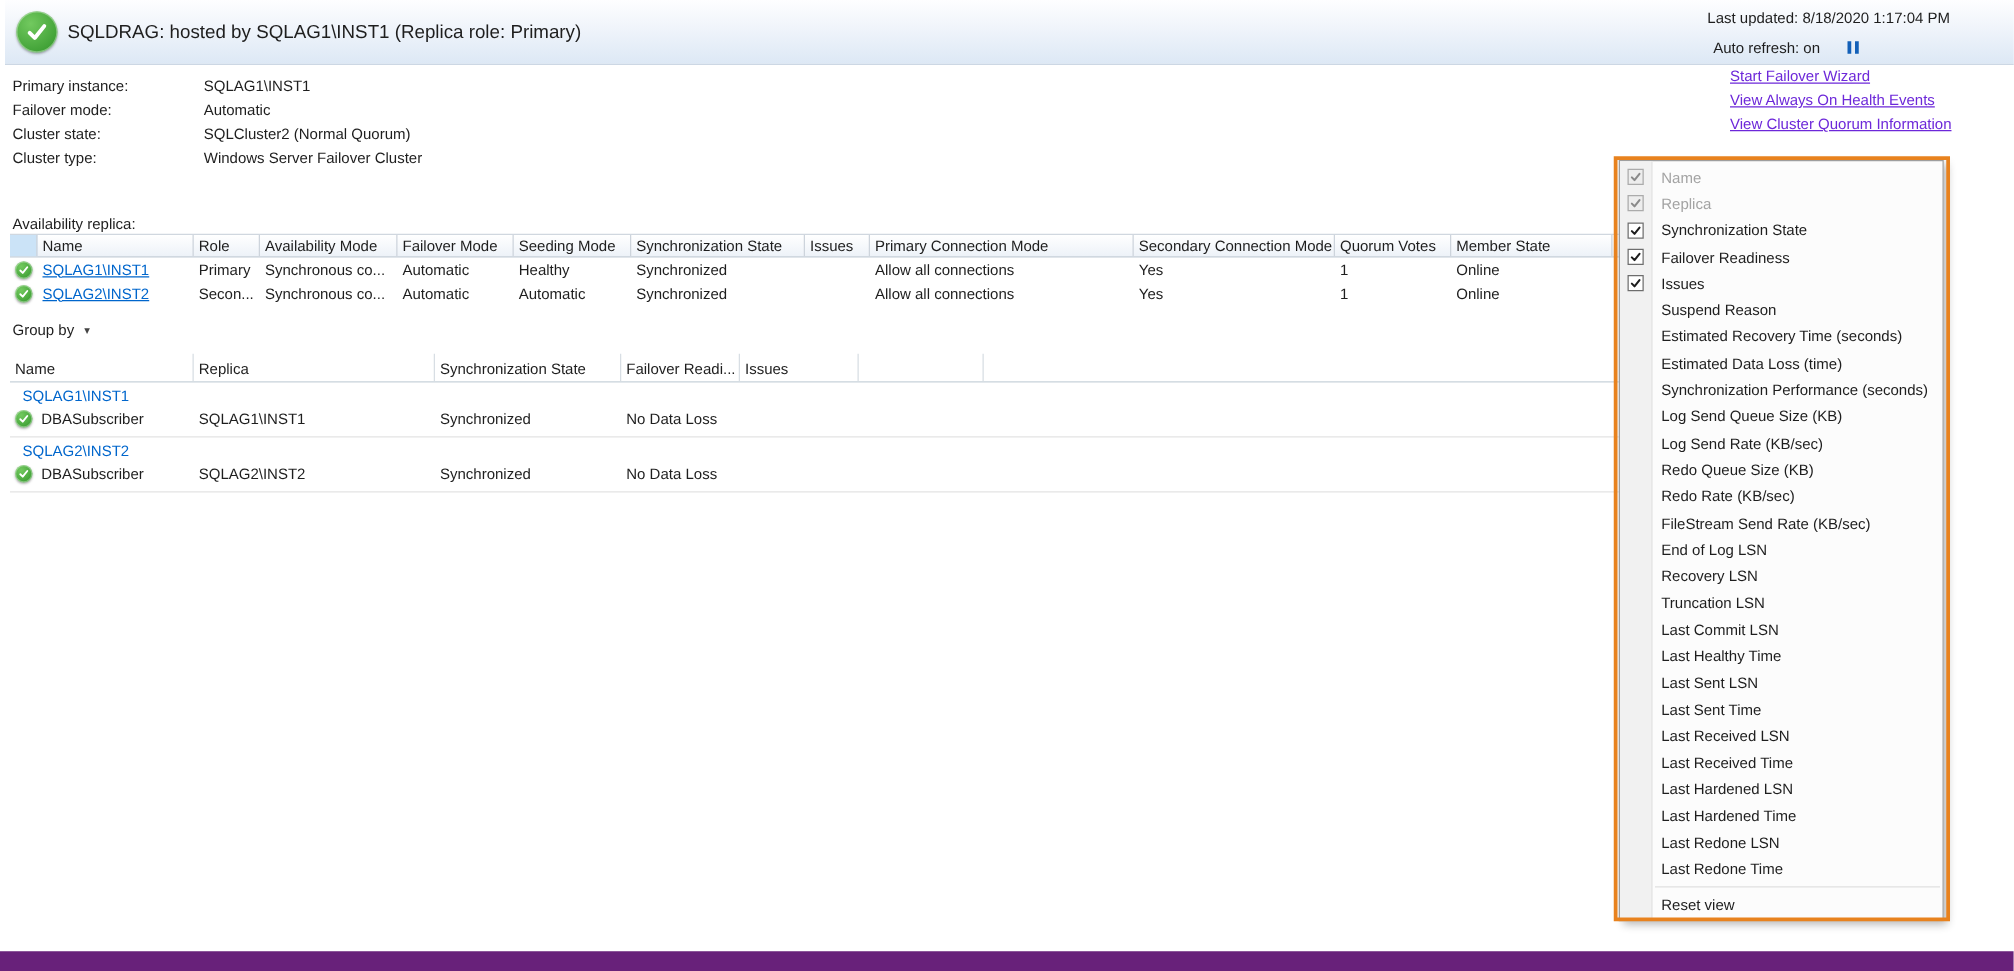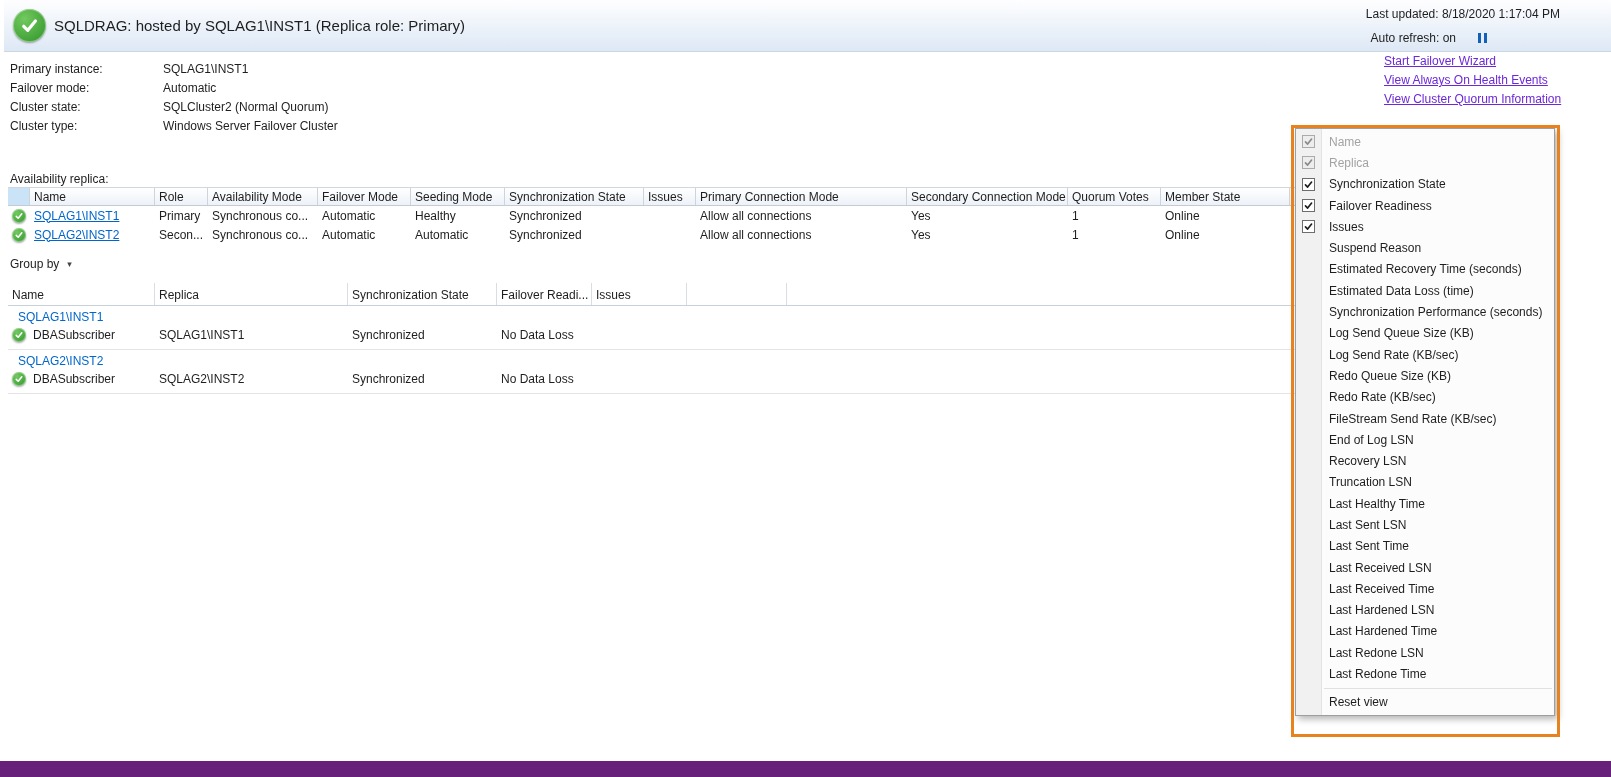--- a/index.html
+++ b/index.html
@@ -358,20 +358,24 @@
         <div class="mi">
           <span class="cbw"></span>
           <span class="milab">Recovery LSN</span>
         </div>
         <div class="mi">
           <span class="cbw"></span>
           <span class="milab">Truncation LSN</span>
         </div>
         <div class="mi">
           <span class="cbw"></span>
+          <span class="milab">Last Commit LSN</span>
+        </div>
+        <div class="mi">
+          <span class="cbw"></span>
           <span class="milab">Last Healthy Time</span>
         </div>
         <div class="mi">
           <span class="cbw"></span>
           <span class="milab">Last Sent LSN</span>
         </div>
         <div class="mi">
           <span class="cbw"></span>
           <span class="milab">Last Sent Time</span>
         </div>

